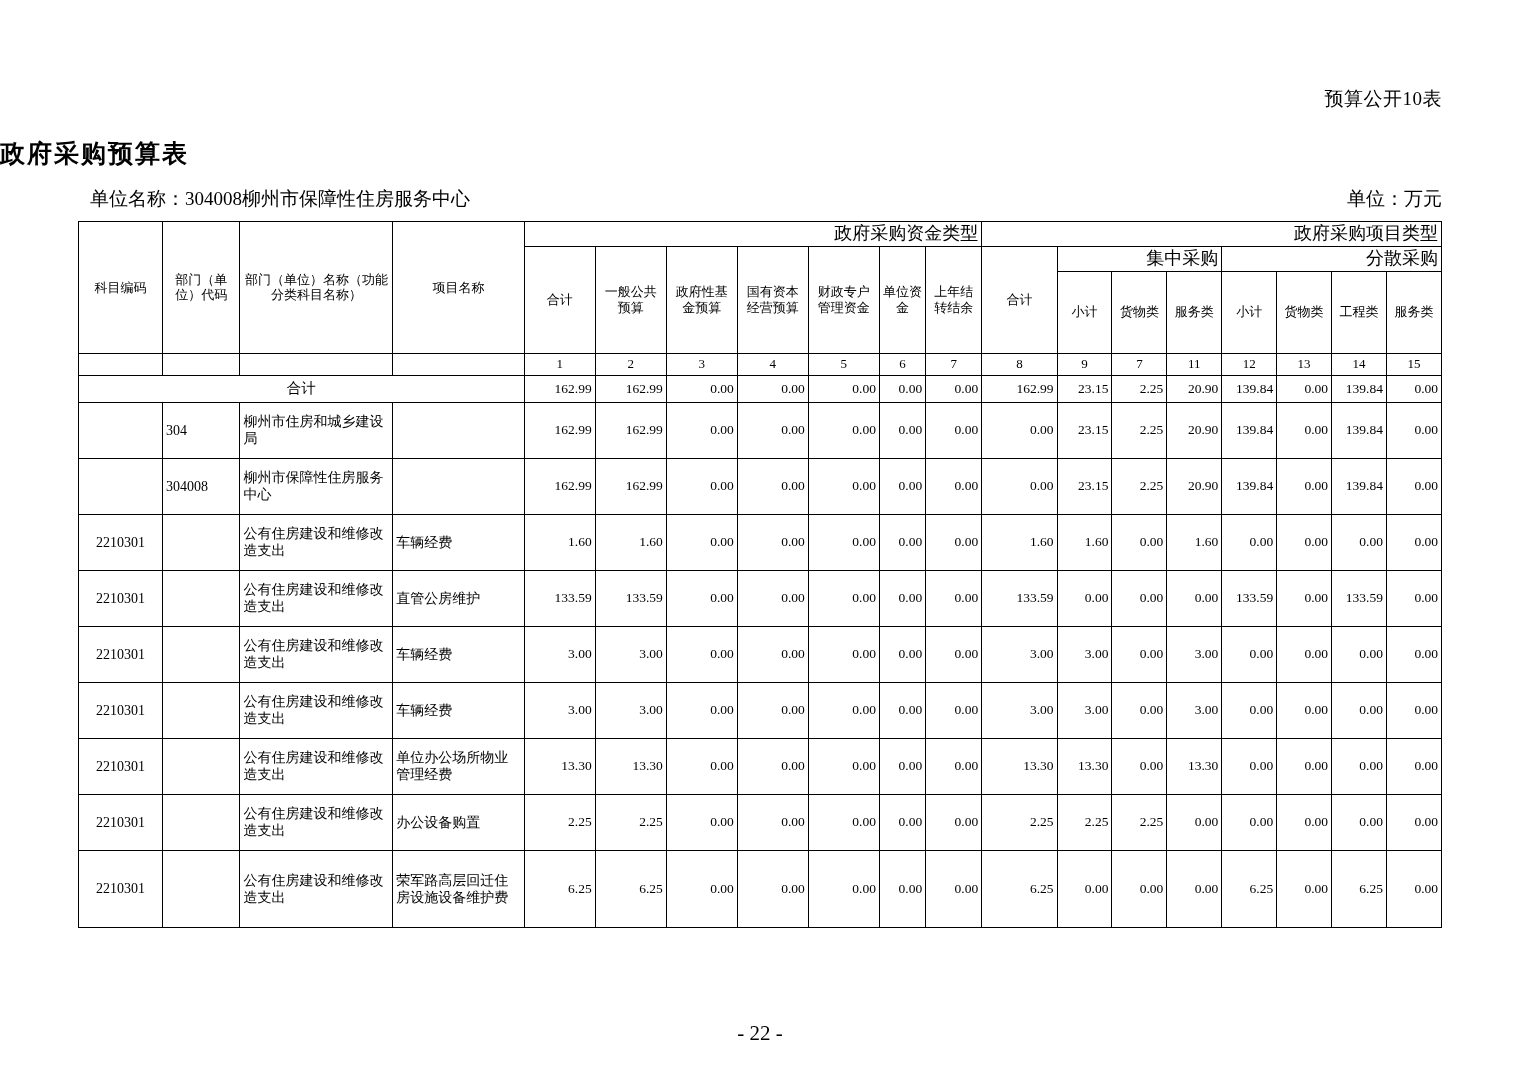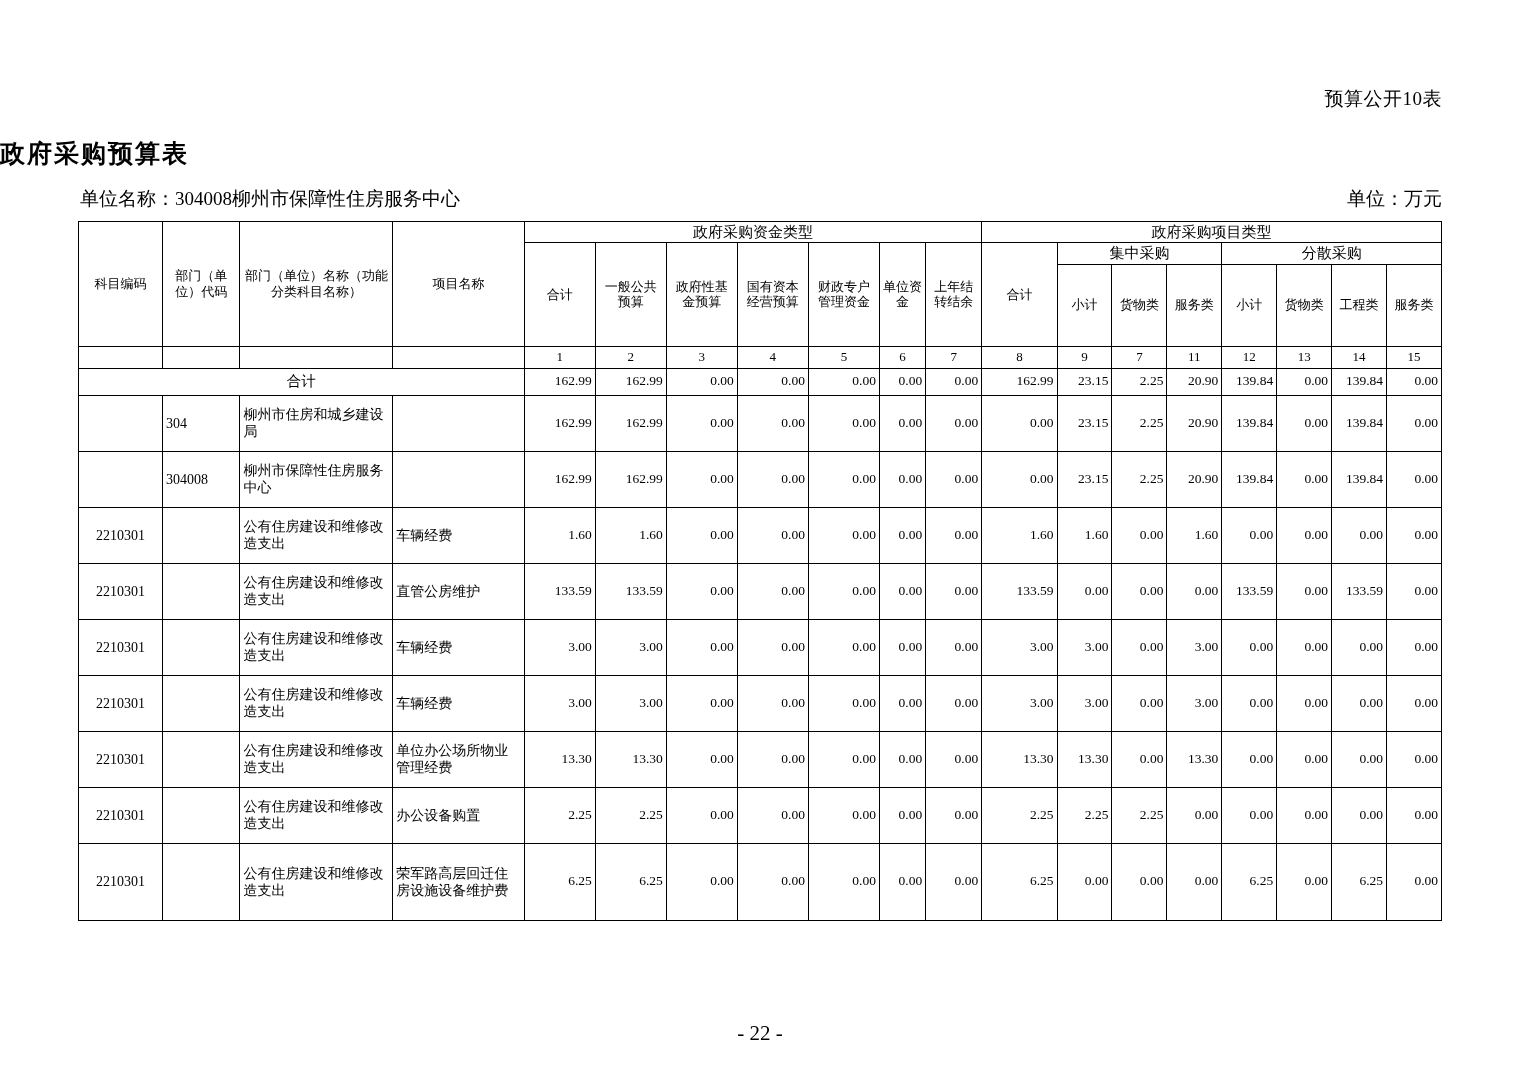--- a/index.html
+++ b/index.html
@@ -34,21 +34,21 @@
     left: 0;
     width: 100%;
     text-align: left;
     font-size: 25px;
     font-weight: bold;
     letter-spacing: 2px;
   }
   .meta-row {
     position: absolute;
     top: 186px;
-    left: 80px;
+    left: 90px;
     right: 78px;
     height: 26px;
   }
   .meta-left {
     float: left;
     font-size: 19px;
   }
   .meta-right {
     float: right;
     font-size: 19px;
@@ -63,21 +63,21 @@
     font-size: 13px;
   }
   table.budget th, table.budget td {
     border: 1px solid #000000;
     padding: 1px 3px;
     vertical-align: middle;
     line-height: 1.22;
     font-weight: normal;
   }
   td.num { text-align: right; padding-right: 6px; font-size: 13.5px; }
-  .hdr-group { text-align: center; font-size: 15px; }
+  .hdr-group { text-align: right; font-size: 18px; }
   .hdr-sub { text-align: center; font-size: 13px; }
   .hdr-tall { height: 82px; }
   .colnum-row td { text-align: center; height: 19px; font-size: 13px; }
   .rowlabel { text-align: center; font-size: 14.5px; }
   .cellwrap { text-align: center; font-size: 14px; line-height: 1.3; margin-top: 14px; }
   .cellwrap-l { text-align: left; font-size: 14px; line-height: 1.3; padding-left: 4px;}
   tr.total-row td { height: 24px; }
   tr.data-row td { height: 53px; }
   tr.data-row.tall td { height: 74px; }
   .footer {

